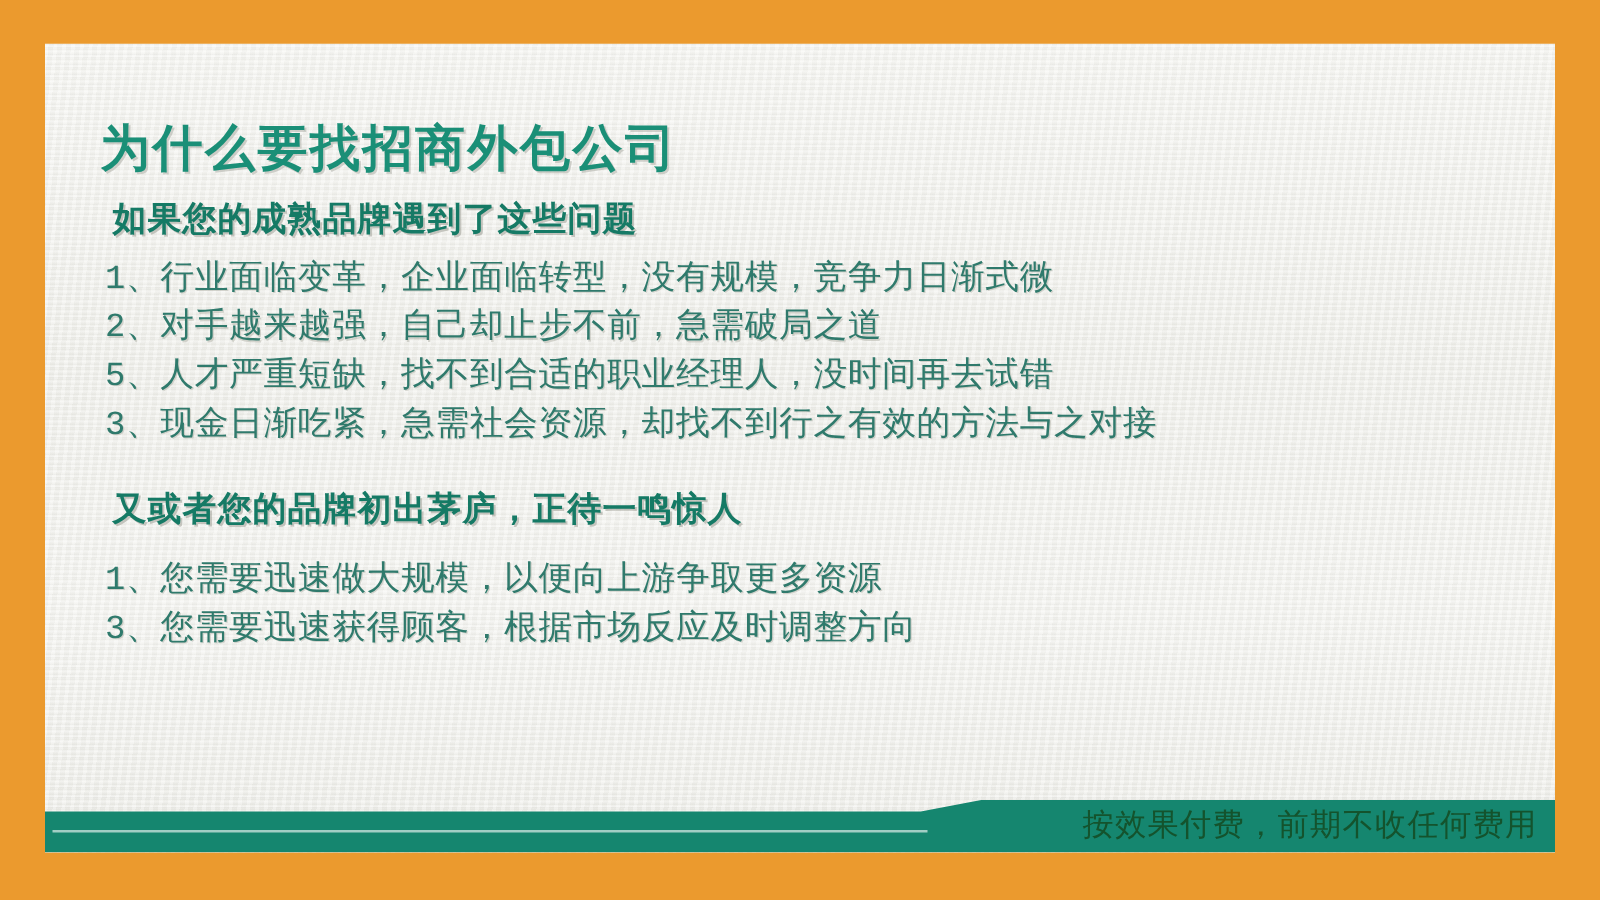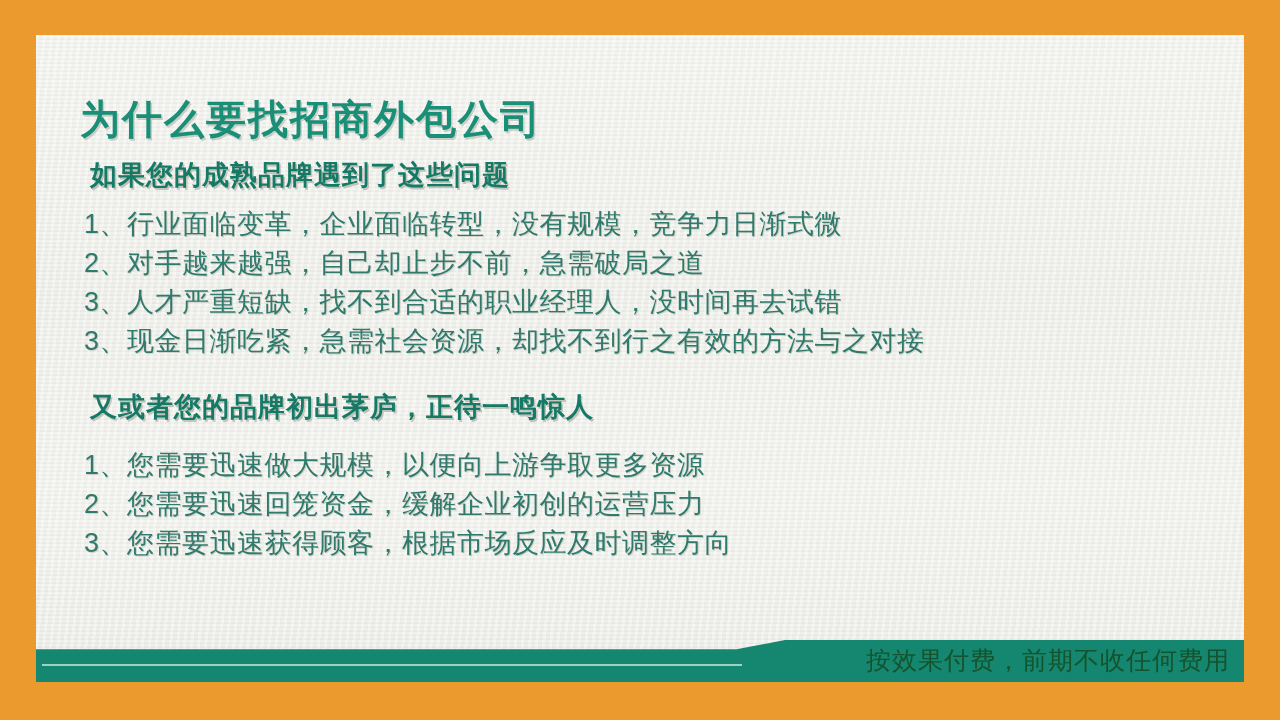--- a/index.html
+++ b/index.html
@@ -127,21 +127,21 @@
     letter-spacing: 1px;
     line-height: 1.2;
     text-shadow: 1.5px 1.5px 0 rgba(150,150,140,0.5);
   }
   .bullet-list {
     list-style: none;
     margin: 0;
     padding: 0 0 0 48px;
   }
   .bullet-list li {
-    font-family: Liberation Sans, sans-serif;
+    font-family: Liberation Mono, monospace;
     font-size: 27px;
     line-height: 39px;
     color: #2f7a6c;
     letter-spacing: 0.5px;
     white-space: nowrap;
     text-shadow: 1px 1px 0 rgba(170,170,160,0.45);
   }
 
   .gap-a { height: 16px; }
   .gap-b { height: 14px; }
@@ -200,33 +200,32 @@
 
     <div class="gap-a"></div>
 
     <h2 class="sub-title">如果您的成熟品牌遇到了这些问题</h2>
 
     <div class="gap-b"></div>
 
     <ul class="bullet-list">
       <li>1、行业面临变革，企业面临转型，没有规模，竞争力日渐式微</li>
       <li>2、对手越来越强，自己却止步不前，急需破局之道</li>
-      <li>3、人才严重短缺，找不到合适的职业经理人，没时间再去试错</li>
+      <li>5、人才严重短缺，找不到合适的职业经理人，没时间再去试错</li>
       <li>3、现金日渐吃紧，急需社会资源，却找不到行之有效的方法与之对接</li>
     </ul>
 
     <div class="gap-c"></div>
 
     <h2 class="sub-title">又或者您的品牌初出茅庐，正待一鸣惊人</h2>
 
     <div class="gap-d"></div>
 
     <ul class="bullet-list">
       <li>1、您需要迅速做大规模，以便向上游争取更多资源</li>
-      <li>2、您需要迅速回笼资金，缓解企业初创的运营压力</li>
       <li>3、您需要迅速获得顾客，根据市场反应及时调整方向</li>
     </ul>
 
   </div>
 
   <div class="footer-wrap">
     <div class="footer-bar"></div>
     <div class="footer-hairline"></div>
     <div class="footer-text">按效果付费，前期不收任何费用</div>
   </div>

